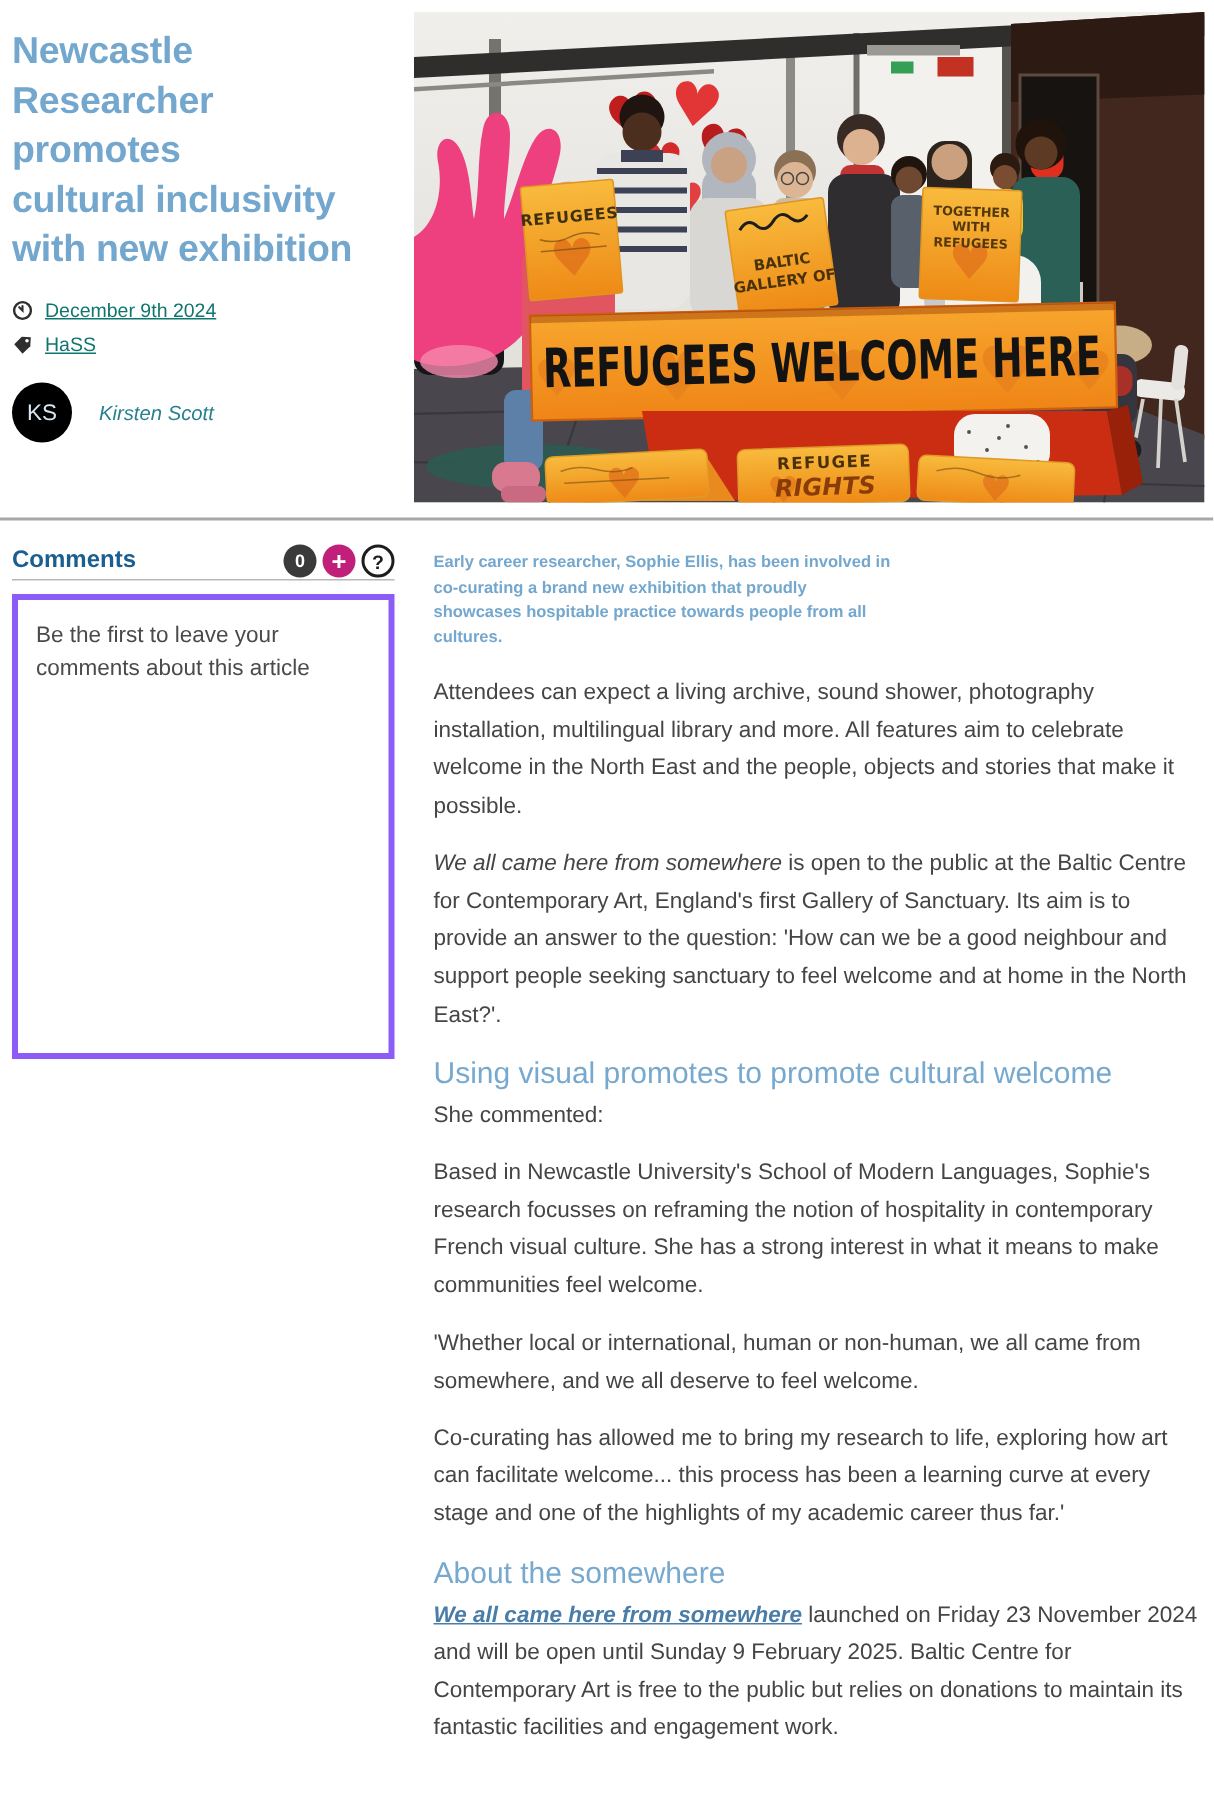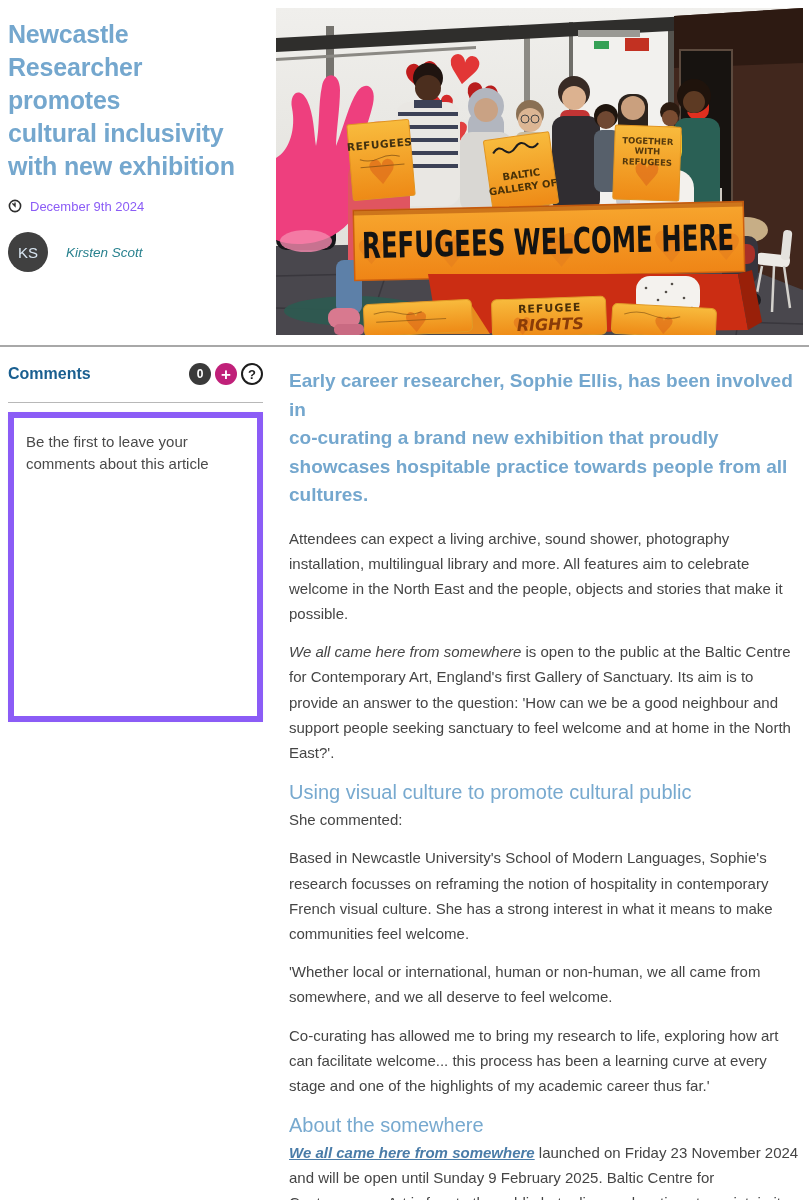--- a/index.html
+++ b/index.html
@@ -11,55 +11,55 @@
   .top { display:flex; align-items:flex-start; }
   .left-col { flex:0 0 276px; width:276px; padding:10px 20px 0 8px; }
   .hero-wrap { flex:0 0 527px; width:527px; height:327px; margin-top:8px; }
   .hero-wrap svg { display:block; width:527px; height:327px; }
 
   .title {
     margin:8px 0 0; font-size:25px; line-height:1.32; font-weight:700;
     color:#74a7ce; white-space:pre-line; letter-spacing:-0.2px;
   }
   .meta-block { margin-top:16px; }
-  .meta-row { display:flex; align-items:flex-start; gap:8px; font-size:13px; color:#8b5cf6; margin:0 0 8px; }
+  .meta-row { display:flex; align-items:center; gap:8px; font-size:13px; color:#0f766e; margin:0 0 8px;text-decoration:underline; }
   .meta-row svg { display:block; }
   .author-row { display:flex; align-items:center; gap:18px; margin-top:18px; }
   .avatar {
-    width:40px; height:40px; border-radius:50%; background:#404040; color:#d9e6f2;
+    width:40px; height:40px; border-radius:50%; background:#000000; color:#d9e6f2;
     display:flex; align-items:center; justify-content:center; font-size:15px;text-align:right;
   }
   .author-name { font-size:13.5px; color:#28818e; text-decoration:none; cursor:pointer;font-style:italic; }
 
   .divider { border:0; border-top:2px solid #a8a8a8; margin:10px 0 0; }
 
   .bottom { display:flex; margin-top:16px; }
   .comments-col { flex:0 0 276px; width:276px; padding:0 13px 0 8px; }
   .comments-head {
     display:flex; align-items:center; justify-content:space-between;
-    border-bottom:1px solid #b8b8b8; padding-bottom:17px;
+    border-bottom:1px solid #b8b8b8; padding-bottom:1px;
   }
   .comments-title { font-size:16px; font-weight:700; color:#1a5f90; }
   .badges { display:flex; gap:4px; align-items:center; }
   .badge {
     width:22px; height:22px; border-radius:50%;
     display:flex; align-items:center; justify-content:center;
     font-size:12px; font-weight:700; cursor:pointer;
   }
   .badge.count { background:#3a3a3a; color:#fff; }
   .badge.add { background:#c02079; color:#fff; font-size:17px; line-height:1; }
   .badge.help { background:#fff; border:2px solid #1d1d1d; color:#1d1d1d; font-size:13px; }
   .comment-box {
-    margin-top:9px; border:6px solid #8b5cf6; height:310px; padding:13px 12px;
+    margin-top:9px; border:4px solid #8b5cf6; height:310px; padding:13px 12px;
     font-size:15px; color:#4a4a4a; line-height:1.45; box-shadow:0 0 3px rgba(0,0,0,0.03);
   }
 
   .article-col { flex:1; padding:4px 9px 0 13px; }
   .intro {
-    margin:0 0 16px; font-size:19px; font-weight:700; color:#74a7ce;
+    margin:0 0 16px; font-size:11px; font-weight:700; color:#74a7ce;
     line-height:1.5; white-space:pre-line;
   }
   p.body { font-size:15px; line-height:1.68; margin:0 0 13px; color:#454545; }
   h2.section { font-size:20px; font-weight:400; color:#77a9cf; margin:16px 0 3px; }
   .italic-lead { font-style:italic; }
   .exhib-link { font-style:italic; font-weight:700; color:#4a7ca8; text-decoration:underline; cursor:pointer; }
 </style>
 </head>
 <body>
 
@@ -72,20 +72,29 @@
     <div class="meta-block">
       <div class="meta-row">
         <span>
           <svg width="14" height="14" viewBox="0 0 14 14">
               <circle cx="7" cy="7" r="5.6" fill="none" stroke="#2e2e2e" stroke-width="1.6"></circle>
               <path d="M7 4 v3 l-2.2 -2.2" fill="none" stroke="#2e2e2e" stroke-width="1.4" stroke-linecap="round"></path>
             </svg>
         </span>
         <span>December 9th 2024</span>
       </div>
+      <div class="meta-row">
+        <span>
+          <svg width="14" height="14" viewBox="0 0 14 14">
+              <path d="M1.5 6.5 L6.5 1.5 L12.5 1.8 L12.2 7.8 L7 12.8 Z" fill="#2e2e2e"></path>
+              <circle cx="10" cy="4.2" r="1.2" fill="#fff"></circle>
+            </svg>
+        </span>
+        <span>HaSS</span>
+      </div>
     </div>
     <div class="author-row">
       <div class="avatar">KS</div>
       <a class="author-name">Kirsten Scott</a>
     </div>
   </div>
 
   <div class="hero-wrap">
     <svg viewBox="0 0 527 327" aria-hidden="true">
       <defs>
@@ -322,21 +331,21 @@
   <div class="article-col">
     <p class="intro">Early career researcher, Sophie Ellis, has been involved in
 co-curating a brand new exhibition that proudly
 showcases hospitable practice towards people from all
 cultures.</p>
 
     <p class="body">Attendees can expect a living archive, sound shower, photography installation, multilingual library and more. All features aim to celebrate welcome in the North East and the people, objects and stories that make it possible.</p>
 
     <p class="body"><em class="italic-lead">We all came here from somewhere</em><span> is open to the public at the Baltic Centre for Contemporary Art, England's first Gallery of Sanctuary. Its aim is to provide an answer to the question: 'How can we be a good neighbour and support people seeking sanctuary to feel welcome and at home in the North East?'.</span></p>
 
-    <h2 class="section">Using visual culture to promote cultural public</h2>
+    <h2 class="section">Using visual promotes to promote cultural welcome</h2>
     <p class="body">She commented:</p>
 
     <p class="body">Based in Newcastle University's School of Modern Languages, Sophie's research focusses on reframing the notion of hospitality in contemporary French visual culture. She has a strong interest in what it means to make communities feel welcome.</p>
     <p class="body">'Whether local or international, human or non-human, we all came from somewhere, and we all deserve to feel welcome.</p>
     <p class="body">Co-curating has allowed me to bring my research to life, exploring how art can facilitate welcome... this process has been a learning curve at every stage and one of the highlights of my academic career thus far.'</p>
 
     <h2 class="section">About the somewhere</h2>
     <p class="body"><a class="exhib-link">We all came here from somewhere</a><span> launched on Friday 23 November 2024 and will be open until Sunday 9 February 2025. Baltic Centre for Contemporary Art is free to the public but relies on donations to maintain its fantastic facilities and engagement work.</span></p>
 
   </div>

